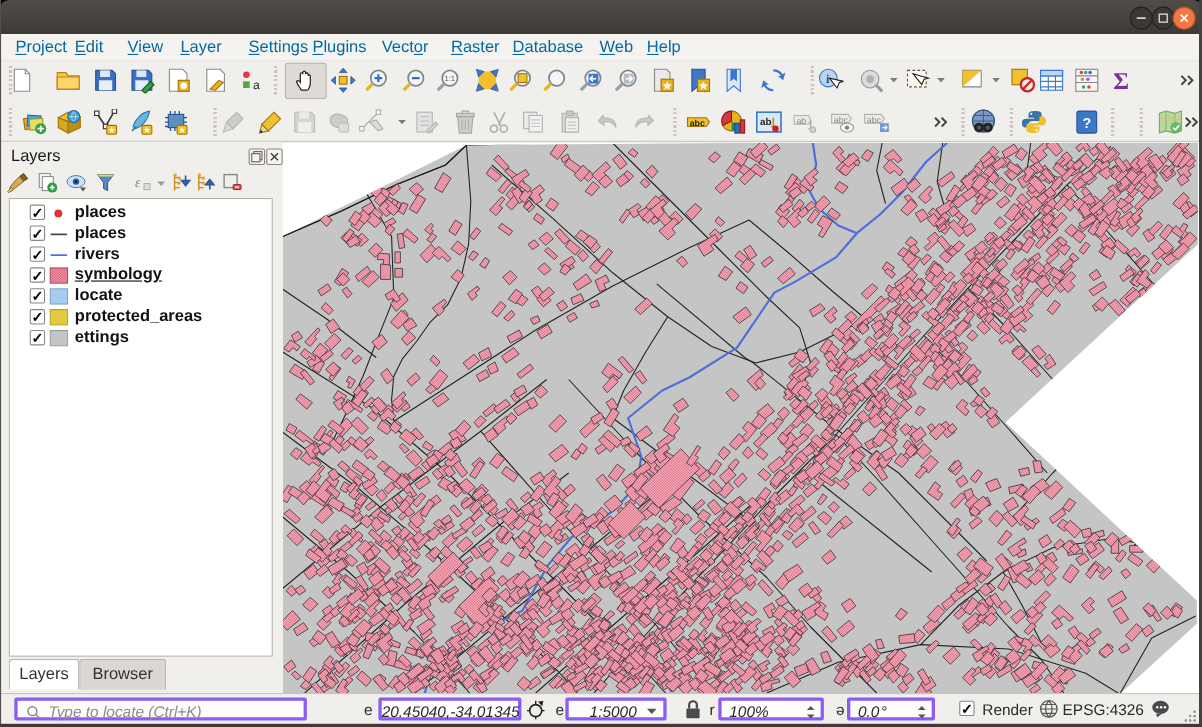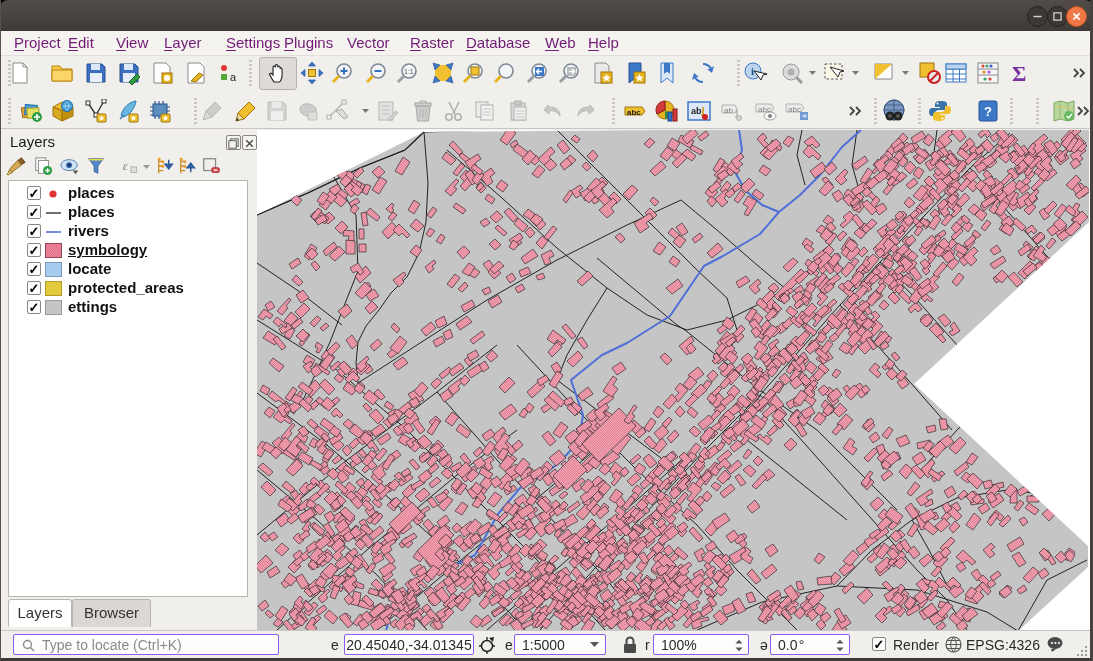--- a/index.html
+++ b/index.html
@@ -6,42 +6,42 @@
        background:#f1efec; overflow:hidden; }
 #topblack { position:absolute; left:0; top:0; width:1093px; height:12px; background:#000; }
 #titlebar { position:absolute; left:0; top:0; width:1093px; height:31px;
   background:linear-gradient(180deg,#514c48 0%,#474340 55%,#3d3935 100%);
   border-radius:8px 8px 0 0; }
 #title { position:absolute; top:7px; width:100%; text-align:center; color:#fff;
   font-size:15px; font-weight:bold; letter-spacing:0.2px; }
 .wbtn { position:absolute; top:6px; width:21px; height:21px; border-radius:50%; }
 #menubar { position:absolute; left:0; top:31px; width:1093px; height:25px; background:#f5f3f0;
   border-bottom:1px solid #e2dfdb; }
-.mi { position:absolute; top:3px; font-size:15px; color:#701a75; }
+.mi { position:absolute; top:3px; font-size:15px; color:#0369a1; }
 .mi u { text-decoration-thickness:1px; text-underline-offset:2px; }
 #tb { position:absolute; left:0; top:56px; width:1093px; height:73px; background:#f1efec;
   border-bottom:1px solid #c9c5c0; }
 .ic { position:absolute; }
 .ic svg { width:100%; height:100%; display:block; }
 #dock { position:absolute; left:0; top:129px; width:257px; height:501px; background:#f1efec; }
 #ptitle { position:absolute; left:10px; top:133px; font-size:15px; color:#1a1a1a; }
 .pbtn { position:absolute; top:135px; width:15px; height:15px; border:1px solid #8a8782; border-radius:2px;
   background:#f5f3f0; }
 #playerbox { position:absolute; left:8px; top:180px; width:240px; height:417px; background:#fff;
   border:1px solid #b8b4af; }
 .lrow { position:absolute; left:0; width:250px; height:19px; }
 .cb { position:absolute; left:27px; top:2px; width:14px; height:14px; background:#fdfdfd;
   border:1px solid #8a8782; border-radius:2px; font-size:13px; line-height:13px; text-align:center; color:#000; font-weight:bold; }
 .sw { position:absolute; left:45px; top:2px; }
 .lname { position:absolute; left:68px; top:0px; font-size:15px; font-weight:600; color:#111; }
 .tab { position:absolute; height:28px; font-size:15px; color:#333; text-align:center;
   padding-top:4px; }
 #status { position:absolute; left:0; top:630px; width:1093px; height:31px; background:#f1efec;
   border-top:1px solid #c9c5c0; font-size:14px; color:#2a2a2a; }
-.sbox { position:absolute; background:#fdfdfd; border:1px solid #8b5cf6; border-radius:2px; height:21px; top:3px; }
+.sbox { position:absolute; background:#fdfdfd; border:3px solid #8b5cf6; border-radius:2px; height:21px; top:3px;font-style:italic; }
 #winborder { position:absolute; left:0; top:0; width:1093px; height:661px;
   border-left:1px solid #55504b; border-right:3px solid #46423e; border-bottom:3px solid #3e3a36;
   pointer-events:none; z-index:50; }
 </style></head><body>
 <div id="topblack"></div>
 <div id="titlebar">
   <div class="wbtn" style="left:1027px;background:#3c3835;border:1px solid #26221f">
     <svg viewBox="0 0 21 21" width="19" height="19">
         <path d="M6 10.5h9" stroke="#d8d3cc" stroke-width="1.6"></path>
       </svg></div>
@@ -2979,21 +2979,21 @@
   <span style="position:absolute;left:331px;top:6px">e</span>
   <div class="sbox" style="left:344px;width:130px;text-align:center;padding-top:2px">20.45040,-34.01345</div>
   <div class="ic" style="left:479px;top:5px;width:18px;height:18px">
       <svg viewBox="0 0 18 18">
         <circle cx="8" cy="10" r="5.5" fill="none" stroke="#222" stroke-width="1.5"></circle>
         <path d="M8 4.5V1M8 15.5V18M2.5 10H0M13.5 10H16" stroke="#222" stroke-width="1.3"></path>
         <path d="M10 2l5-1-1 5z" fill="#222"></path>
       </svg>
     </div>
   <span style="position:absolute;left:505px;top:6px">e</span>
-  <div class="sbox" style="left:514px;width:92px;padding:2px 0 0 7px">1:5000
+  <div class="sbox" style="left:514px;width:92px;padding:2px 0 0 19px">1:5000
     <svg style="position:absolute;right:6px;top:7px" width="9" height="6" viewBox="0 0 9 6">
         <path d="M0 0l4.5 5L9 0z" fill="#555"></path>
       </svg>
   </div>
   <div class="ic" style="left:622px;top:5px;width:16px;height:18px">
       <svg viewBox="0 0 16 18">
         <rect x="2" y="8" width="12" height="9" rx="1" fill="#4a4a4a"></rect>
         <path d="M4.5 8V5a3.5 3.5 0 017 0v3" fill="none" stroke="#4a4a4a" stroke-width="2"></path>
       </svg>
     </div>

